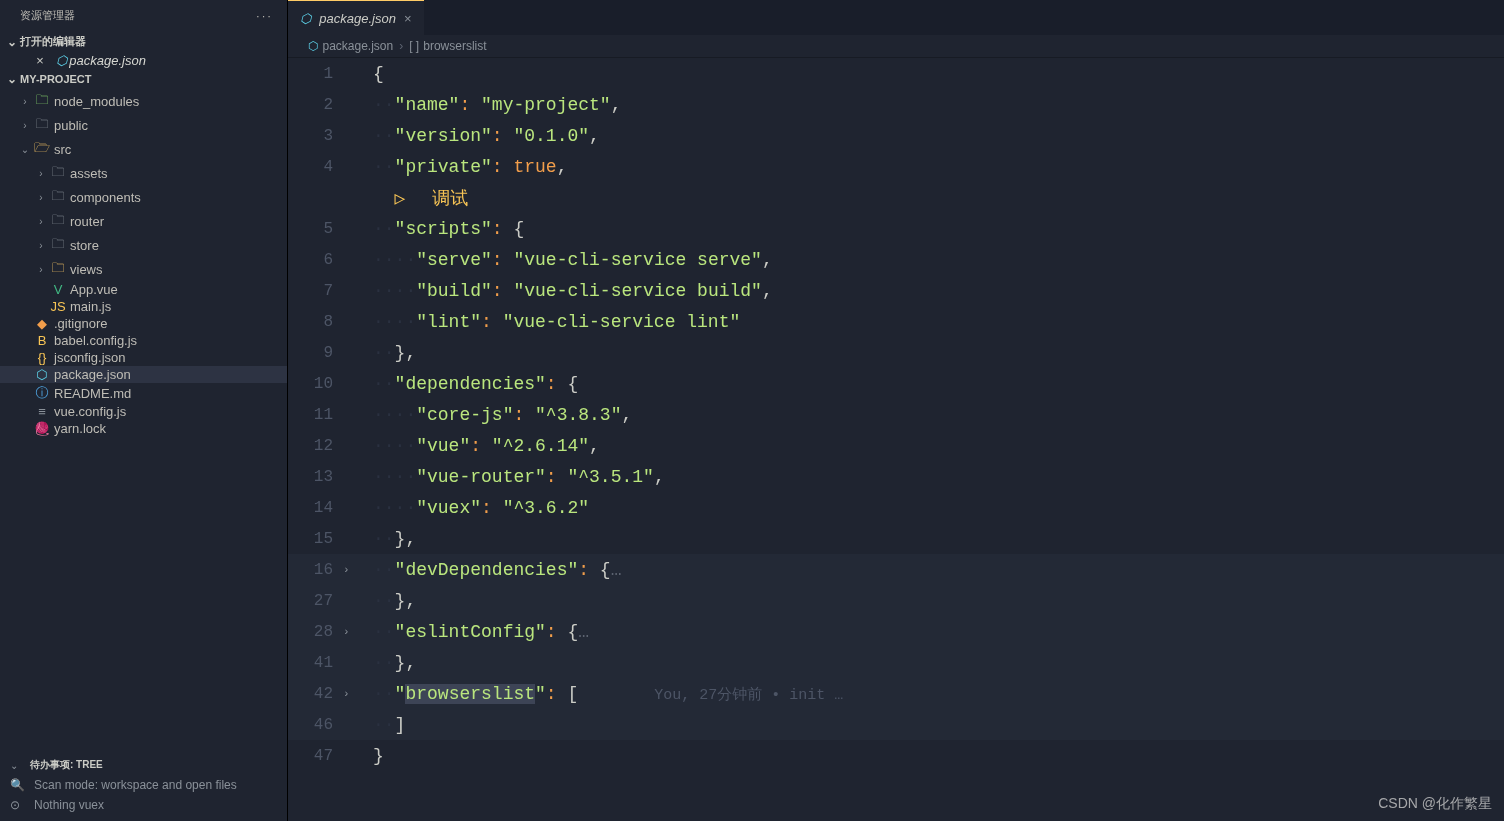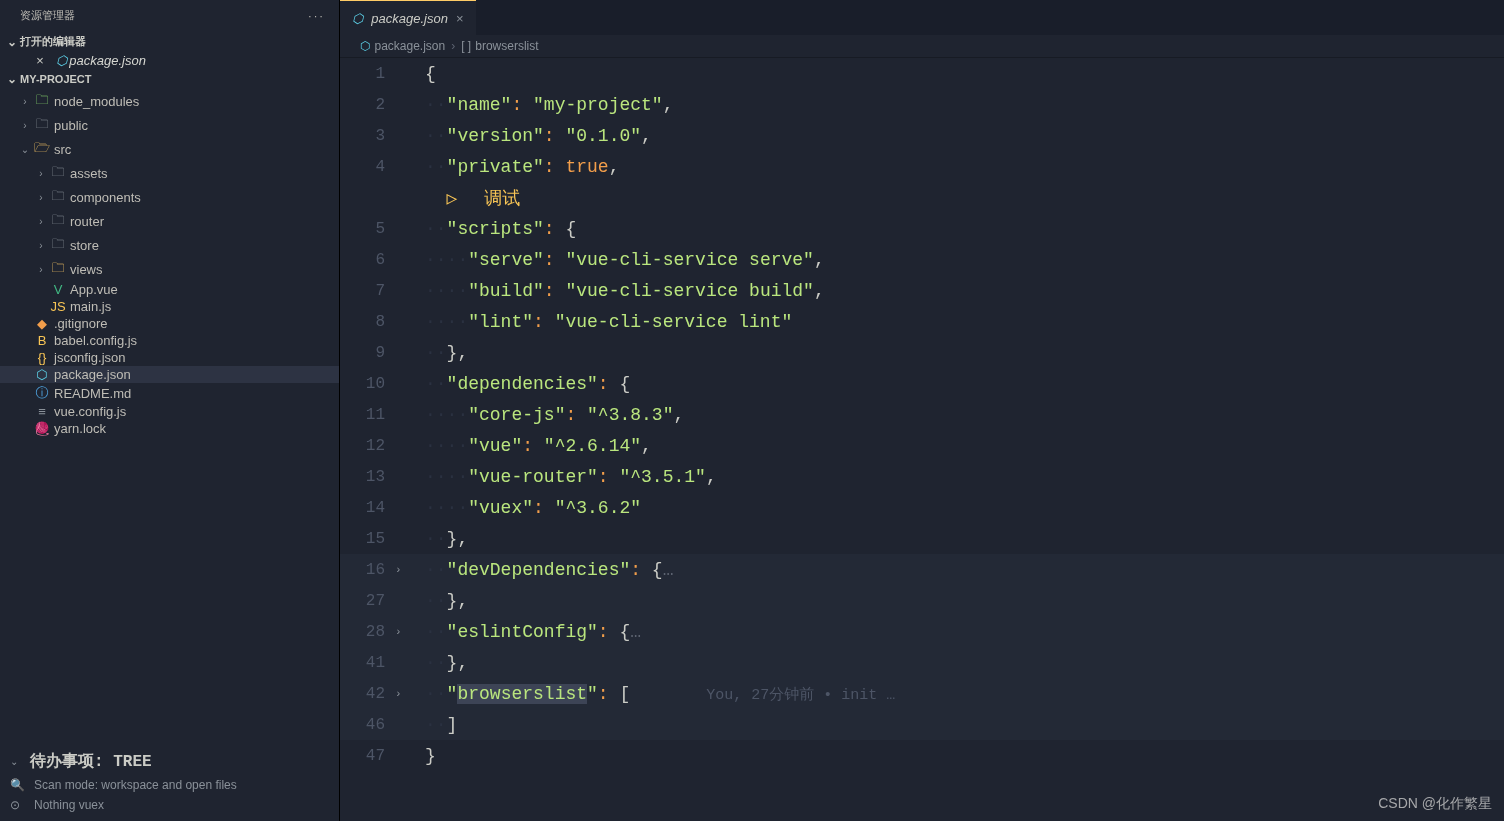--- a/index.html
+++ b/index.html
@@ -6,21 +6,21 @@
 body {
   font-family: "Segoe UI", "Microsoft YaHei", sans-serif;
   background: #1f2430;
   color: #cbccc6;
   width: 1504px;
   height: 821px;
   overflow: hidden;
   display: flex;
   font-size: 13px;
 }
-.sidebar { width: 340px; background: #1f2430; display: flex; flex-direction: column; border-right: 1px solid #000; }
+.sidebar { width: 288px; background: #1f2430; display: flex; flex-direction: column; border-right: 1px solid #000; }
 .sidebar-header { display: flex; justify-content: space-between; align-items: center; padding: 8px 14px 8px 20px; font-size: 11px; font-weight: 400; color: #bfbdb6; }
 .sidebar-header .dots { letter-spacing: 2px; cursor: pointer; }
 .section-header { display: flex; align-items: center; padding: 3px 8px 3px 4px; font-size: 11px; font-weight: 700; color: #cbccc6; cursor: pointer; }
 .section-header .chev { width: 16px; text-align: center; font-size: 12px; }
 .ofile-item { display: flex; align-items: center; padding: 1px 0 1px 36px; cursor: pointer; font-style: italic; color: #d6d7d1; }
 .ofile-item .close { width: 20px; color: #cbccc6; font-size: 13px; }
 .tree-item { display: flex; align-items: center; padding: 1px 0 1px 18px; cursor: pointer; color: #bfbdb6; }
 .tree-item.depth-1 { padding-left: 18px; }
 .tree-item.depth-2 { padding-left: 34px; }
 .tree-item.selected { background: #2d3343; }
@@ -175,21 +175,21 @@
       </div>
       <div class="tree-item depth-1">
         <span class="chev"></span>
         <span class="icon icon-blue">🧶</span>
         <span class="tree-label">yarn.lock</span>
       </div>
     </div>
   <div class="bottom-panel">
     <div class="bottom-row">
       <span class="chev">⌄</span>
-      <span style="font-weight:700;font-size:16px;color:#cbccc6;font-family:Liberation Mono, monospace;">待办事项: TREE</span>
+      <span style="font-weight:700;font-size:10px;color:#cbccc6;">待办事项: TREE</span>
     </div>
     <div class="bottom-row">
       <span class="icon">🔍</span>
       <span>Scan mode: workspace and open files</span>
     </div>
     <div class="bottom-row">
       <span class="icon">⊙</span>
       <span>Nothing vuex</span>
     </div>
   </div>

